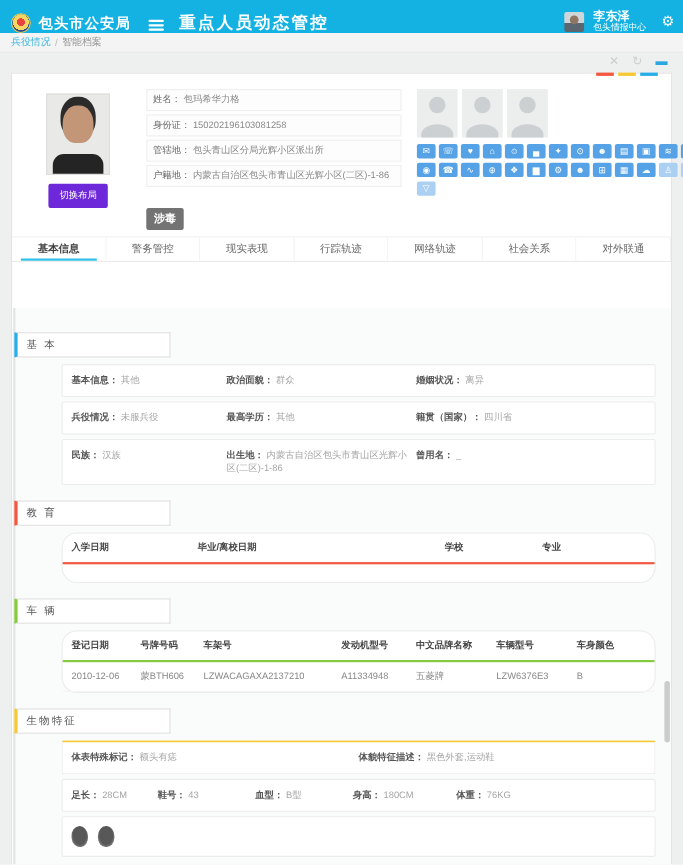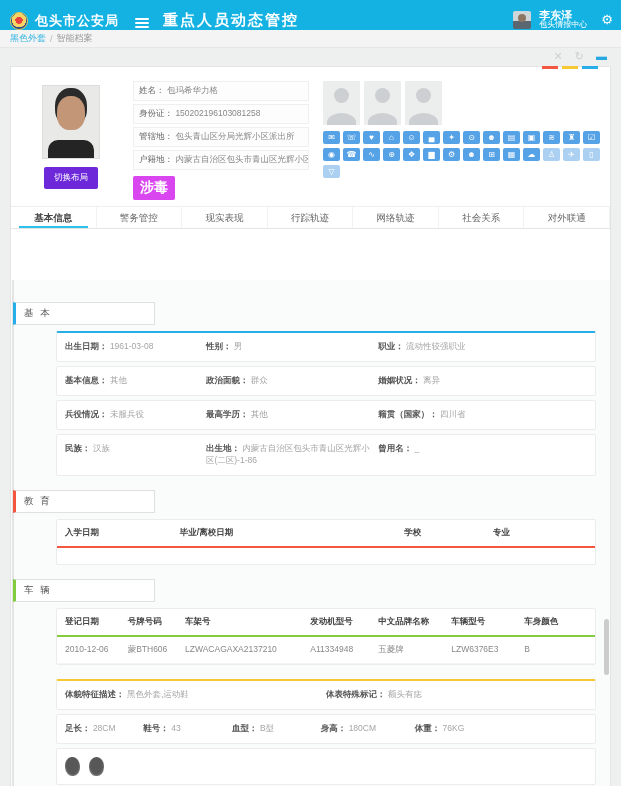--- a/index.html
+++ b/index.html
@@ -36,25 +36,25 @@
   .accent-bars { position:absolute; top:-1px; right:12px; display:flex; gap:4px; }
   .accent-bars i { width:16px; height:3px; display:block; }
 
   
   .profile { display:flex; padding:14px 18px 6px 20px; }
   .photo-col { width:80px; flex:0 0 auto; text-align:center; }
   .photo { width:58px; height:74px; margin:4px auto 8px; background:#e9e9e7; border:1px solid #ddd; position:relative; overflow:hidden; }
   .photo::before { content:""; position:absolute; top:10px; left:14px; width:28px; height:34px; border-radius:46% 46% 42% 42%; background:#c29677; box-shadow:0 -6px 0 2px #2b2b2b; }
   .photo::after { content:""; position:absolute; bottom:-4px; left:5px; width:46px; height:22px; border-radius:10px 10px 0 0; background:#242424; }
   .switch-btn { display:inline-block; background:#6d28d9; color:#fff; font-size:8.5px; padding:5px 10px; border-radius:2px; cursor:pointer; border:none; }
-  .fields-col { width:176px; flex:0 0 auto; margin-left:22px; }
+  .fields-col { width:232px; flex:0 0 auto; margin-left:22px; }
   .pfield { border:1px solid #efefef; background:#fdfdfd; font-size:8.5px; padding:3px 5px; margin-bottom:3px; white-space:nowrap; overflow:hidden; }
   .pfield .fl { color:#666; }
   .pfield .fv { color:#888; }
-  .tag { display:inline-block; background:#d946ef; color:#fff; font-size:14px; font-weight:bold; padding:3px 7px; border-radius:2px; margin-top:3px; }
+  .tag { display:inline-block; background:#737373; color:#fff; font-size:10px; font-weight:bold; padding:3px 7px; border-radius:2px; margin-top:16px; }
   .icons-col { flex:1; margin-left:14px; }
   .rel-avatars { display:flex; gap:4px; margin-bottom:6px; }
   .rel-av { width:37px; height:44px; background:#eceeee; position:relative; overflow:hidden; cursor:pointer; }
   .rel-av::before { content:""; position:absolute; top:7px; left:11px; width:15px; height:15px; border-radius:50%; background:#ccd0d2; }
   .rel-av::after { content:""; position:absolute; bottom:-6px; left:4px; width:29px; height:18px; border-radius:50% 50% 0 0; background:#ccd0d2; }
   .gi { width:17px; height:13px; background:#56a2e6; color:#fff; border-radius:2px; font-size:8px; line-height:13px; text-align:center; cursor:pointer; overflow:hidden; }
   .gi.light { background:#abd0f2; }
   .igrid-row { display:flex; gap:3px; margin-bottom:4px; }
 
   
@@ -73,21 +73,21 @@
   .sec-title.yellow { border-left-color:#f6c834; }
   .sec-body { margin:6px 14px 0 45px; }
   .row-box { background:#fff; border:1px solid #ececec; border-radius:2px; padding:8px 8px; margin-bottom:4px; display:grid; font-size:8.5px; }
   .row-box.cols3 { grid-template-columns:27% 33% 40%; }
   .row-box.cols2 { grid-template-columns:50% 50%; }
   .row-box.cols5 { grid-template-columns:15% 17% 17% 18% 33%; }
   .row-box.top-blue { border-top:2px solid #27aee8; }
   .row-box.top-yellow { border-top:2px solid #f6c834; }
   .kv .kl { color:#555; font-weight:bold; }
   .kv .kvv { color:#a5a5a5; }
-  .tbl { background:#fff; border:1px solid #ececec; border-radius:2px; }
+  .tbl { background:#fff; border:1px solid #ececec; border-radius:14px; }
   .thead { display:grid; padding:7px 8px; font-size:8.5px; font-weight:bold; color:#444; }
   .thead.u-red { border-bottom:2px solid #f4573f; }
   .thead.u-green { border-bottom:2px solid #84cc3f; }
   .trow { display:grid; padding:7px 8px; font-size:8.5px; color:#888; border-bottom:1px solid #f4f4f4; }
   .g-edu { grid-template-columns:22% 43% 17% 18%; }
   .g-veh { grid-template-columns:12% 11% 24% 13% 14% 14% 12%; }
   .empty-body { height:16px; }
   .fp-row { background:#fff; border:1px solid #ececec; border-radius:2px; padding:8px; display:flex; align-items:center; gap:9px; font-size:8.5px; }
   .fp { width:15px; height:19px; border-radius:48% 48% 46% 46%; background:radial-gradient(ellipse at 50% 45%, #3a3a3a 0 55%, #6a6a6a 75%, #9a9a9a 100%); opacity:.85; }
   .fp:nth-child(odd) { transform:rotate(-4deg); }
@@ -111,21 +111,21 @@
     <span class="user-avatar"></span>
     <span class="user-meta">
       <div class="nm">李东泽</div>
       <div>包头情报中心</div>
     </span>
     <span class="gear">⚙</span>
   </div>
 </div>
 
 <div class="crumb">
-  <span class="lnk">黑色外套</span>
+  <span class="lnk">兵役情况</span>
   <span class="sep">/</span>
   <span class="cur">智能档案</span>
 </div>
 
 <div class="ctrls">
   <span class="ctrl">✕</span>
   <span class="ctrl">↻</span>
   <span class="ctrl blue">▬</span>
 </div>
 
@@ -213,25 +213,20 @@
     <div class="tab">社会关系</div>
     <div class="tab">对外联通</div>
   </div>
 
   <div class="content">
     <div class="vline"></div>
 
     <div class="section">
       <div class="sec-title">基  本</div>
       <div class="sec-body">
-        <div class="row-box cols3 top-blue">
-          <span class="kv"><span class="kl">出生日期：</span> <span class="kvv">1961-03-08</span></span>
-          <span class="kv"><span class="kl">性别：</span> <span class="kvv">男</span></span>
-          <span class="kv"><span class="kl">职业：</span> <span class="kvv">流动性较强职业</span></span>
-        </div>
         <div class="row-box cols3">
           <span class="kv"><span class="kl">基本信息：</span> <span class="kvv">其他</span></span>
           <span class="kv"><span class="kl">政治面貌：</span> <span class="kvv">群众</span></span>
           <span class="kv"><span class="kl">婚姻状况：</span> <span class="kvv">离异</span></span>
         </div>
         <div class="row-box cols3">
           <span class="kv"><span class="kl">兵役情况：</span> <span class="kvv">未服兵役</span></span>
           <span class="kv"><span class="kl">最高学历：</span> <span class="kvv">其他</span></span>
           <span class="kv"><span class="kl">籍贯（国家）：</span> <span class="kvv">四川省</span></span>
         </div>
@@ -278,24 +273,25 @@
             <span>A11334948</span>
             <span>五菱牌</span>
             <span>LZW6376E3</span>
             <span>B</span>
           </div>
         </div>
       </div>
     </div>
 
     <div class="section">
+      <div class="sec-title yellow">生物特征</div>
       <div class="sec-body">
         <div class="row-box cols2 top-yellow">
+          <span class="kv"><span class="kl">体表特殊标记：</span> <span class="kvv">额头有痣</span></span>
           <span class="kv"><span class="kl">体貌特征描述：</span> <span class="kvv">黑色外套,运动鞋</span></span>
-          <span class="kv"><span class="kl">体表特殊标记：</span> <span class="kvv">额头有痣</span></span>
         </div>
         <div class="row-box cols5">
           <span class="kv"><span class="kl">足长：</span> <span class="kvv">28CM</span></span>
           <span class="kv"><span class="kl">鞋号：</span> <span class="kvv">43</span></span>
           <span class="kv"><span class="kl">血型：</span> <span class="kvv">B型</span></span>
           <span class="kv"><span class="kl">身高：</span> <span class="kvv">180CM</span></span>
           <span class="kv"><span class="kl">体重：</span> <span class="kvv">76KG</span></span>
         </div>
         <div class="fp-row">
 

